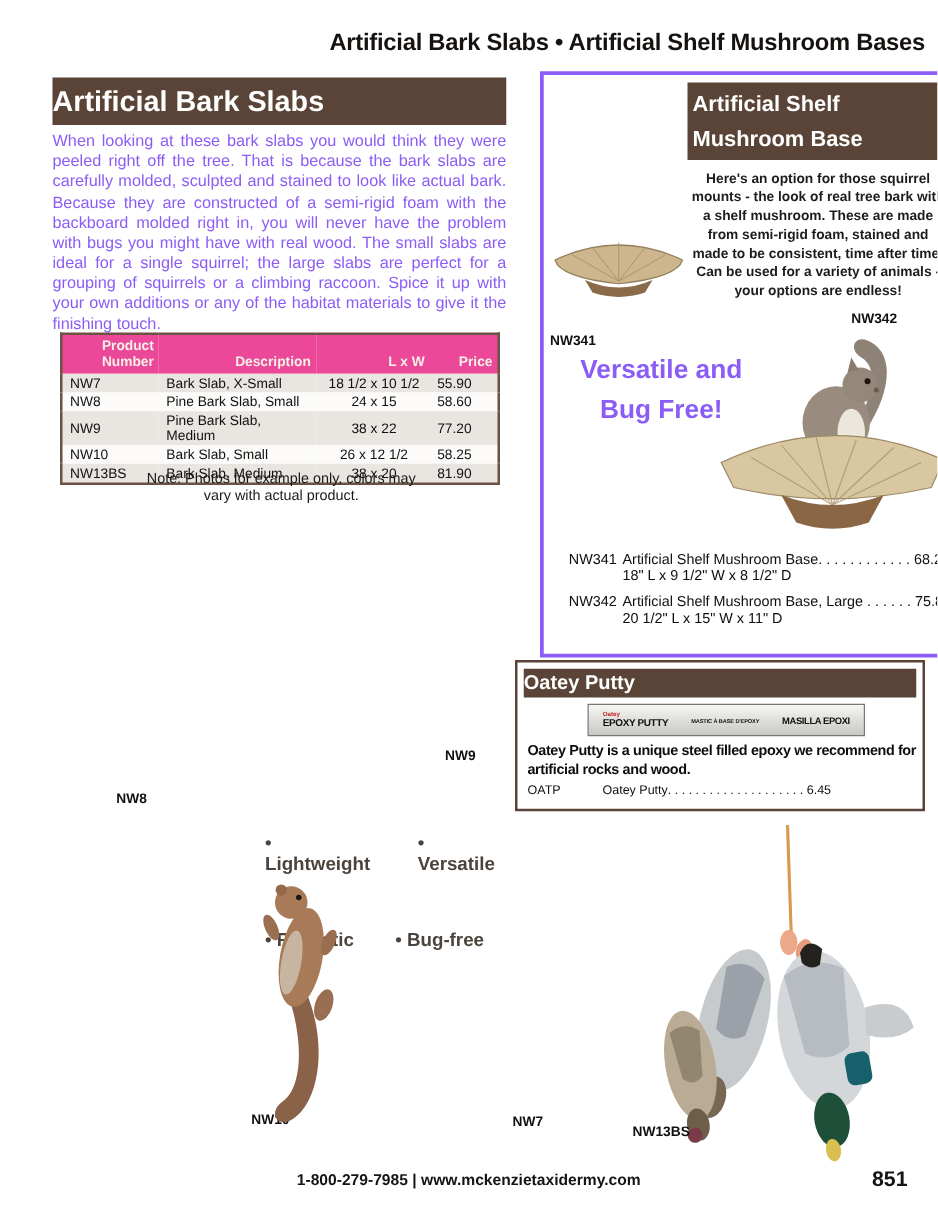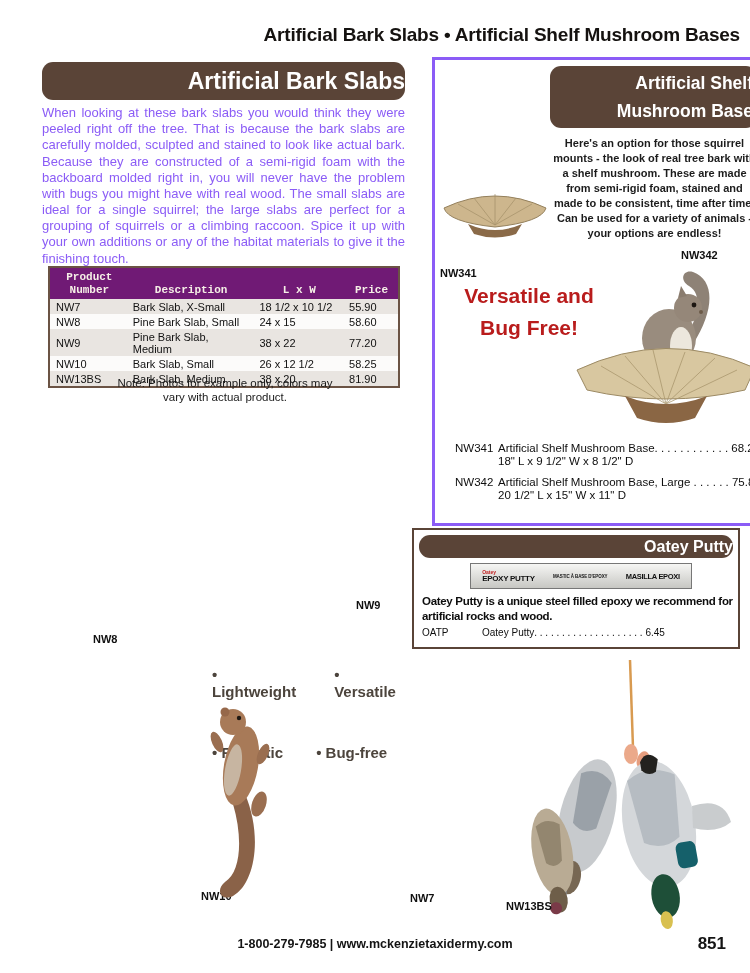--- a/index.html
+++ b/index.html
@@ -4,44 +4,44 @@
 <style>
   html,body{margin:0;padding:0;background:#ffffff;}
   body{font-family:"Liberation Sans", sans-serif;color:#111;}
   #page{position:relative;width:750px;height:973px;background:#fff;overflow:hidden;}
   .abs{position:absolute;}
 
   
   .page-title{right:10px;top:24px;font-size:19px;font-weight:bold;color:#151210;letter-spacing:-0.2px;}
 
   
-  .section-bar{background:#5a4437;color:#fff;font-weight:bold;text-align:right;border-radius:11px;}
+  .section-bar{background:#5a4437;color:#fff;font-weight:bold;text-align:left;}
   .bark-title{left:42px;top:62px;width:363px;height:38px;font-size:23px;line-height:38px;}
   .bark-desc{left:42px;top:105px;width:363px;font-size:13px;line-height:1.245;text-align:justify;color:#8b5cf6;}
 
   table.prod{border-collapse:collapse;left:48px;top:266px;width:352px;border:2px solid #6b5344;font-size:11px;}
-  table.prod th{background:#701a75;color:#f5efe6;text-align:center;font-size:11px;vertical-align:bottom;padding:3px 4px 3px 6px;line-height:1.15;font-family:Liberation Mono, monospace;}
+  table.prod th{background:#ec4899;color:#f5efe6;text-align:right;font-size:11px;vertical-align:bottom;padding:3px 4px 3px 6px;line-height:1.15;}
   table.prod td{padding:1.5px 4px 1.5px 6px;}
   table.prod tr.alt td{background:#e9e5e1;}
   table.prod tr.plain td{background:#fcfbfa;}
-  .col-size{}
+  .col-size{text-align:center;}
   th.col-size{text-align:center;}
 
   .note{left:60px;top:376px;width:330px;text-align:center;font-size:11.5px;line-height:1.25;color:#1a1a1a;}
 
   .features{left:212px;top:622px;width:190px;font-weight:bold;font-size:15px;color:#4c443c;}
   .features .row{display:flex;gap:33px;margin-bottom:7px;margin-top:44px;}
 
   .prod-label{font-weight:bold;font-size:11px;color:#101010;}
 
   
   .shelf-panel{left:432px;top:57px;width:328px;height:463px;border:3px solid #8b5cf6;background:#fff;}
   .shelf-title{left:115px;top:6px;width:207px;height:62px;font-size:17.5px;line-height:1.6;display:flex;align-items:center;justify-content:center;padding:0 4px;box-sizing:border-box;}
   .shelf-desc{left:116px;top:76px;width:207px;font-size:11px;font-weight:bold;line-height:1.36;text-align:center;color:#1c1c1c;}
-  .tagline{left:28px;top:220px;width:132px;text-align:center;font-weight:bold;font-size:21px;line-height:1.5;color:#b91c1c;}
+  .tagline{left:28px;top:220px;width:132px;text-align:center;font-weight:bold;font-size:21px;line-height:1.5;color:#8b5cf6;}
   .listing{left:0;top:382px;width:326px;font-size:11.5px;color:#0e0e0e;}
   .listing .item{padding-left:20px;margin-bottom:9px;}
   .listing .line1{display:flex;}
   .listing .num{width:43px;flex:none;}
   .listing .size{margin-left:43px;margin-top:1px;}
 
   
   .oatey-box{left:412px;top:528px;width:328px;height:121px;border:2px solid #5a4437;box-sizing:border-box;background:#fff;}
   .oatey-bar{left:5px;top:5px;width:314px;height:23px;font-size:16px;line-height:23px;}
   .tube{left:56px;top:33px;width:222px;height:26px;display:flex;align-items:stretch;border:1px solid #777;background:linear-gradient(#f6f6f4,#c7c7c3);box-sizing:border-box;flex-direction:column;}

